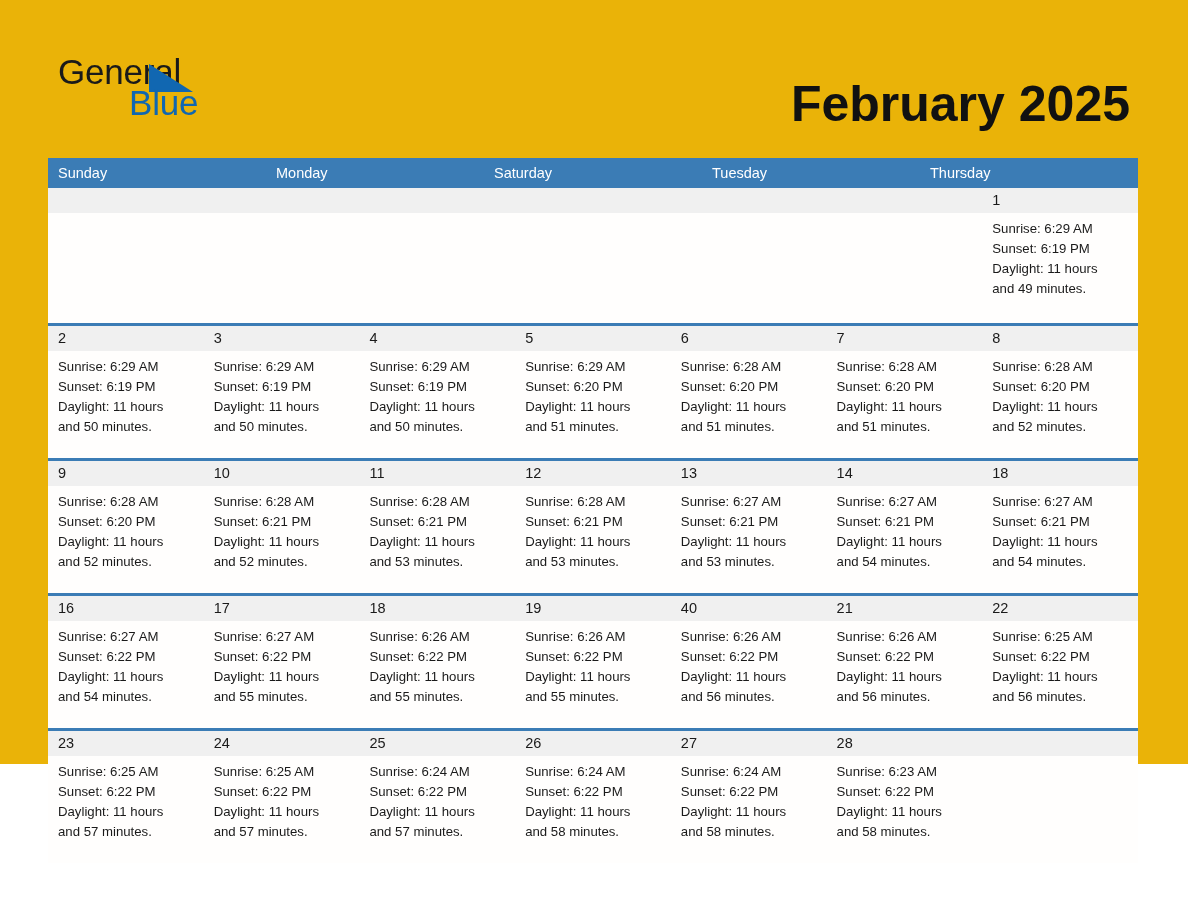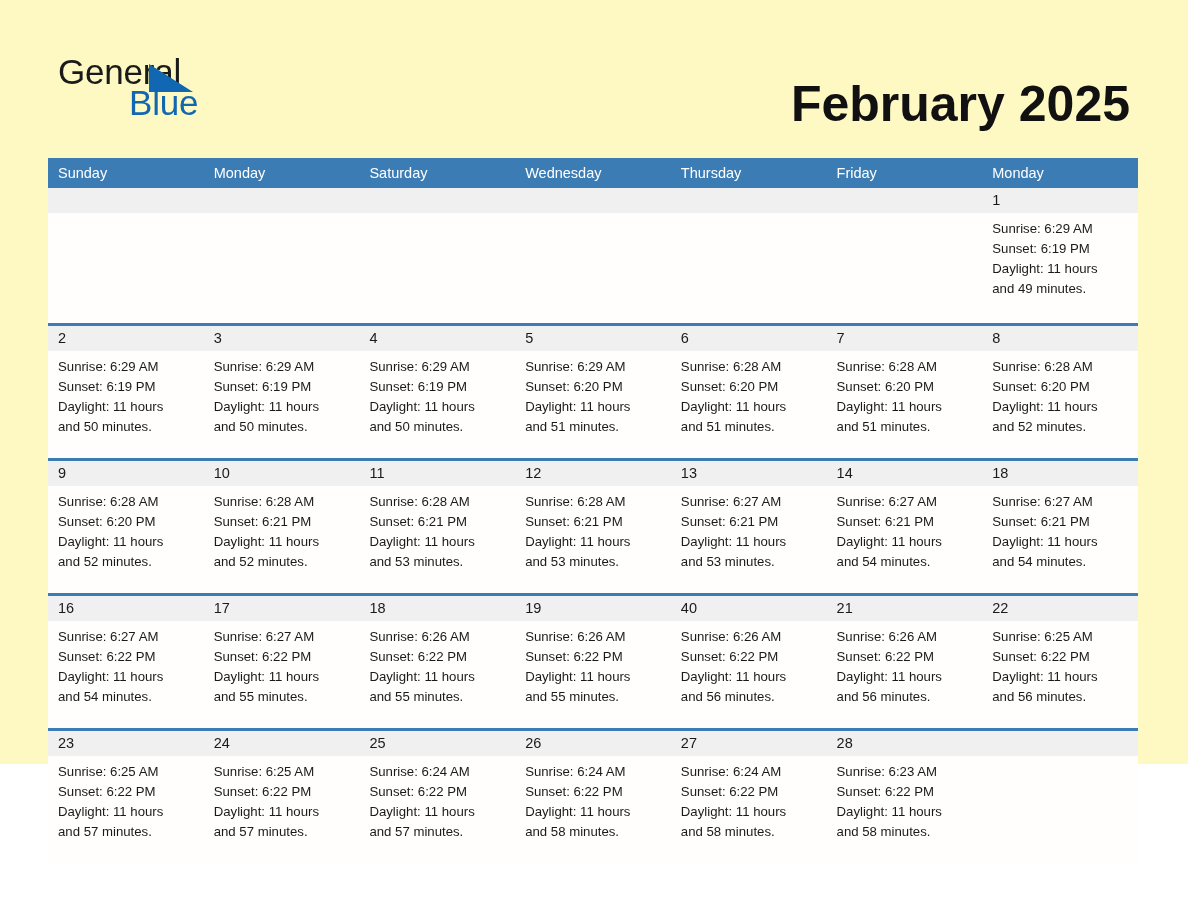--- a/index.html
+++ b/index.html
@@ -3,21 +3,21 @@
 <meta charset="utf-8">
 <style>
   * { box-sizing: border-box; margin: 0; padding: 0; }
   html, body {
     width: 1188px;
     height: 918px;
     background: #ffffff;
     font-family: "Liberation Sans", sans-serif;
     overflow: hidden;
   }
-  .page { width: 1188px; height: 764px; position: relative; background: #fef9c3; }
+  .page { width: 1188px; height: 764px; position: relative; background: #eab308; }
 
   
   .header {
     position: absolute;
     left: 0; top: 0;
     width: 1188px;
     height: 148px;
   }
   .logo {
     position: absolute;
@@ -71,21 +71,21 @@
   }
 
   
   .calendar {
     position: absolute;
     left: 48px; top: 158px;
     width: 1090px;
   }
   .weekdays {
     display: grid;
-    grid-template-columns: repeat(7, 1fr);
+    grid-template-columns: repeat(5, 1fr);
     background: #3b7cb5;
     height: 30px;
   }
   .weekday {
     color: #ffffff;
     font-size: 14.5px;
     line-height: 30px;
     padding-left: 10px;
     white-space: nowrap;
   }
@@ -134,21 +134,21 @@
     <div class="title-block">
       <div class="cal-title">February 2025</div>
     </div>
   </div>
 
   <div class="calendar">
     <div class="weekdays">
       <div class="weekday">Sunday</div>
       <div class="weekday">Monday</div>
       <div class="weekday">Saturday</div>
-      <div class="weekday">Wednesday</div>
+      <div class="weekday">Tuesday</div>
       <div class="weekday">Thursday</div>
       <div class="weekday">Friday</div>
       <div class="weekday">Monday</div>
     </div>
     <div id="weeks-container">
         <div class="week first">
           <div class="cell blank empty">
             <span class="daynum"></span>
           </div>
           <div class="cell blank empty">

